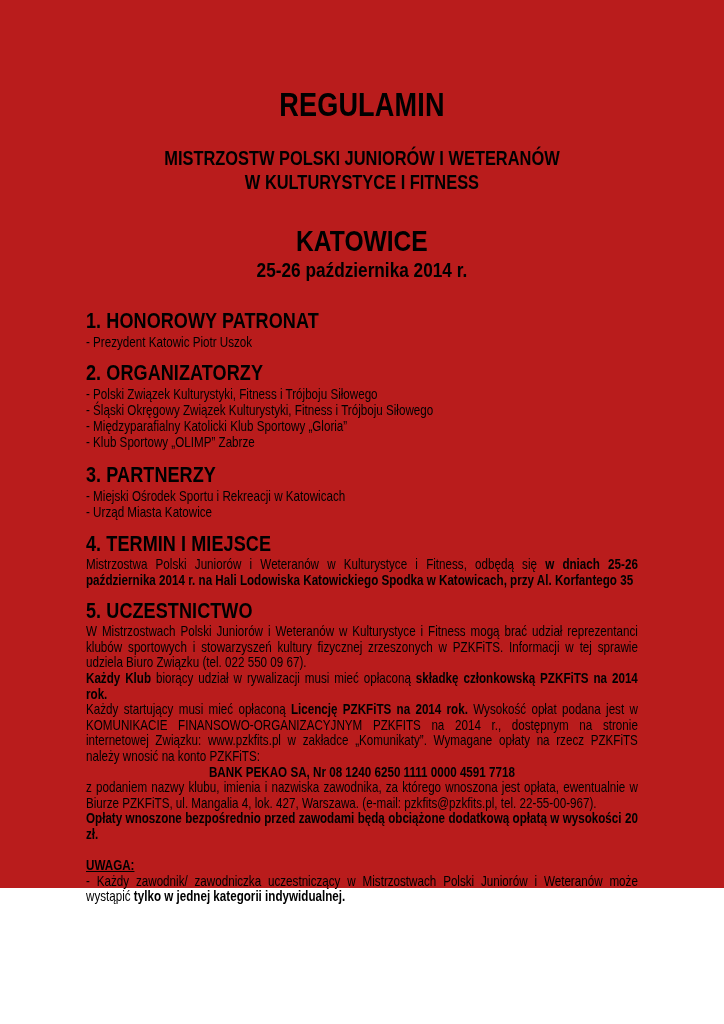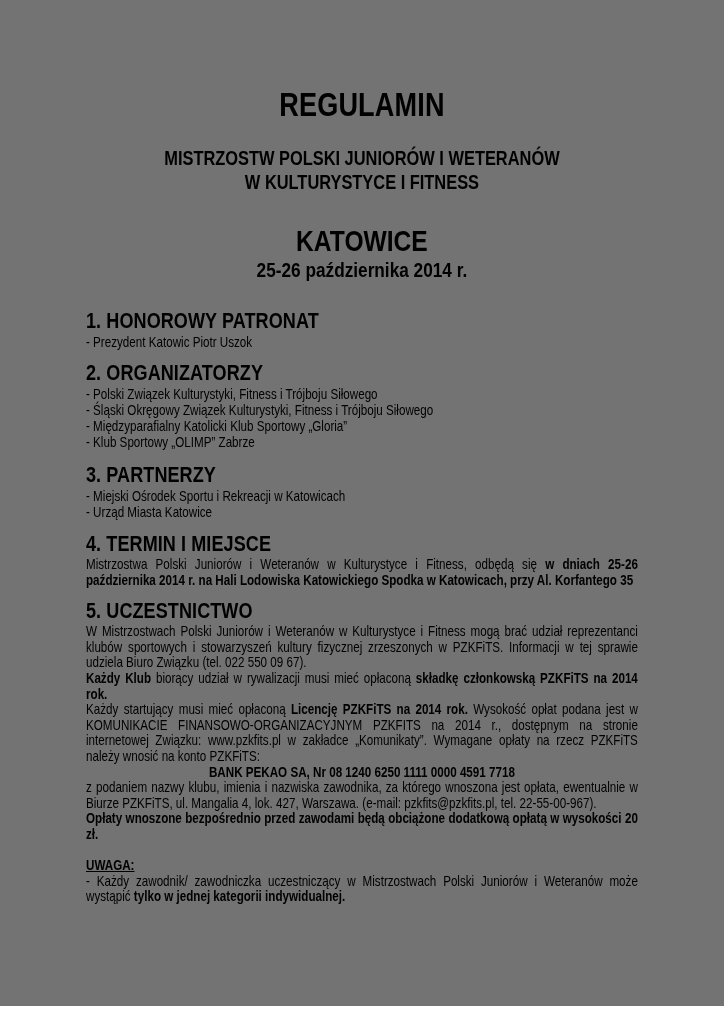--- a/index.html
+++ b/index.html
@@ -11,22 +11,22 @@
     width: 724px;
     height: 1024px;
     position: relative;
     overflow: hidden;
     font-family: "Liberation Sans", sans-serif;
     color: #000000;
   }
   .page {
     position: absolute;
     left: 0; top: 0;
-    width: 724px; height: 1006px;
-    background: #737373;
+    width: 724px; height: 888px;
+    background: #b91c1c;
   }
   
   .cond {
     position: absolute;
     transform-origin: 0 0;
     transform: scaleX(0.82);
   }
   .center-block {
     left: 86px;
     width: 673px; 

